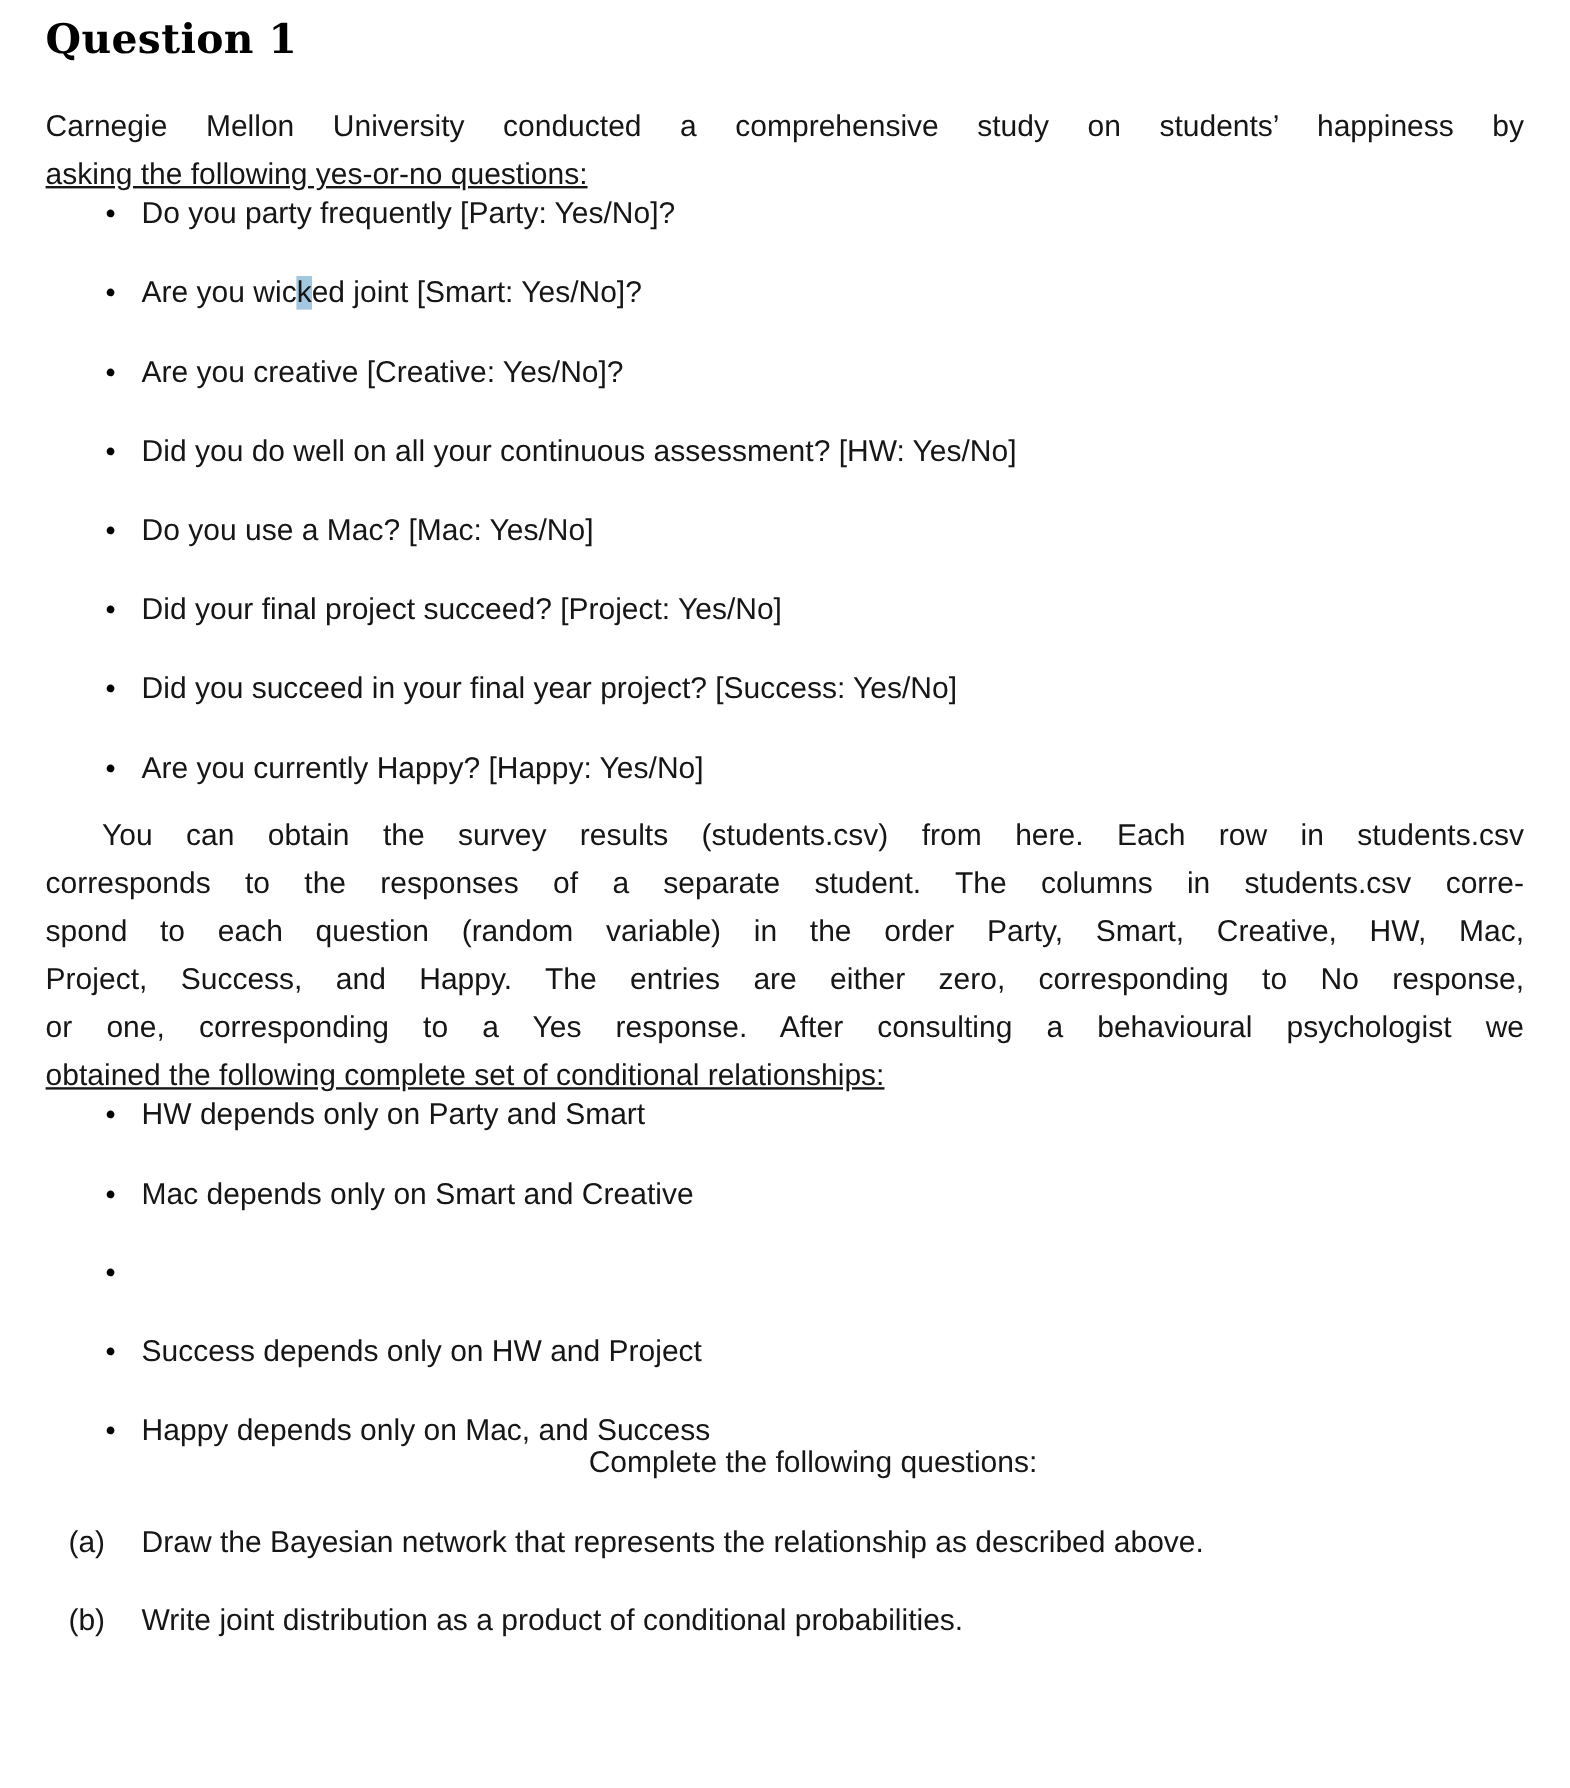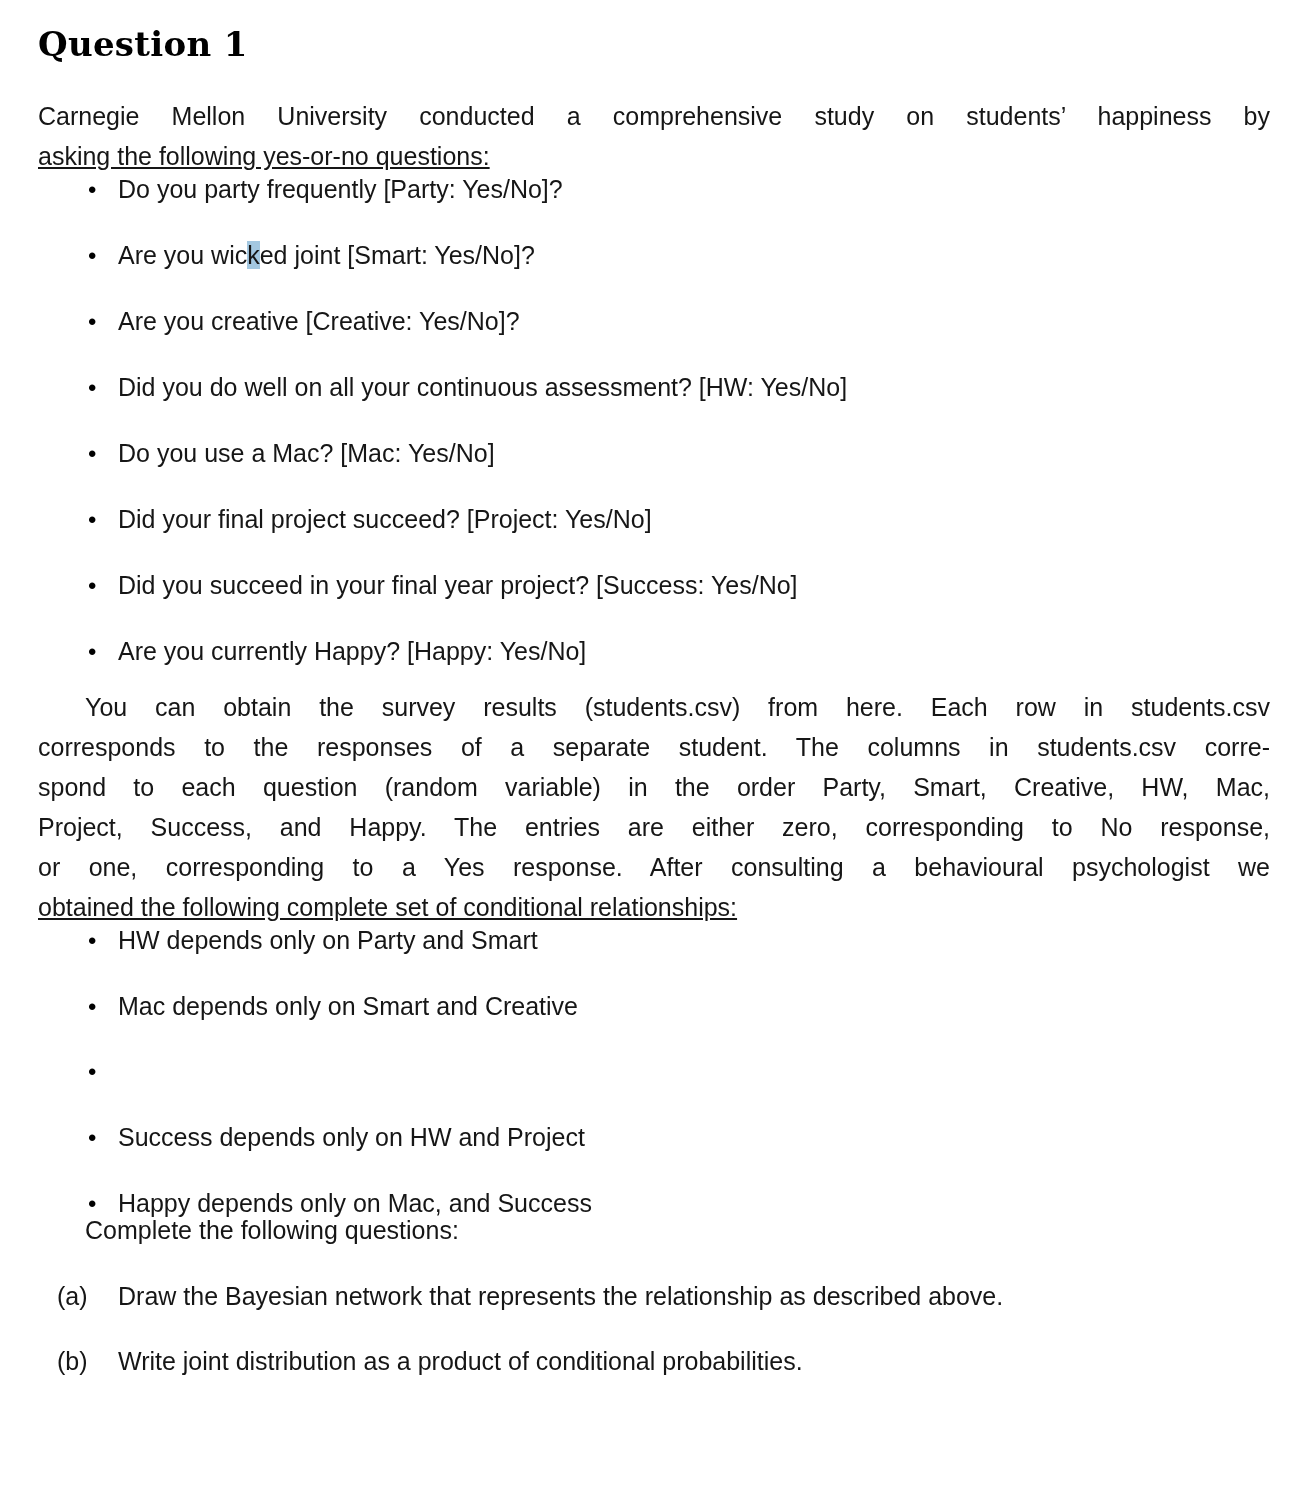--- a/index.html
+++ b/index.html
@@ -4,21 +4,21 @@
 <style>
   html, body {
     margin: 0;
     padding: 0;
     background: #ffffff;
   }
   .page {
     box-sizing: border-box;
     width: 1308px;
     min-height: 1490px;
-    padding: 21px 38px 12px 38px;
+    padding: 10px 38px 12px 38px;
     background: #ffffff;
     color: #161616;
     font-family: "Liberation Sans", sans-serif;
     font-size: 25px;
     -webkit-font-smoothing: antialiased;
   }
   .doc-title {
     font-family: "DejaVu Serif", serif;
     font-weight: 700;
     font-size: 34px;
@@ -61,20 +61,21 @@
     width: 30px;
     font-size: 24px;
     color: #000000;
   }
   .list-questions { margin: 32px 0 44px 0; }
   .list-relations { margin: 30px 0 46px 0; }
   .closing-line {
     line-height: 26px;
     text-indent: 47px;
     margin: 0 0 40px 0;
+    text-align: center;
   }
   .subq {
     display: flex;
     align-items: baseline;
     line-height: 26px;
   }
   .subq + .subq { margin-top: 39px; }
   .subq .q-label {
     flex: 0 0 80px;
     box-sizing: border-box;

